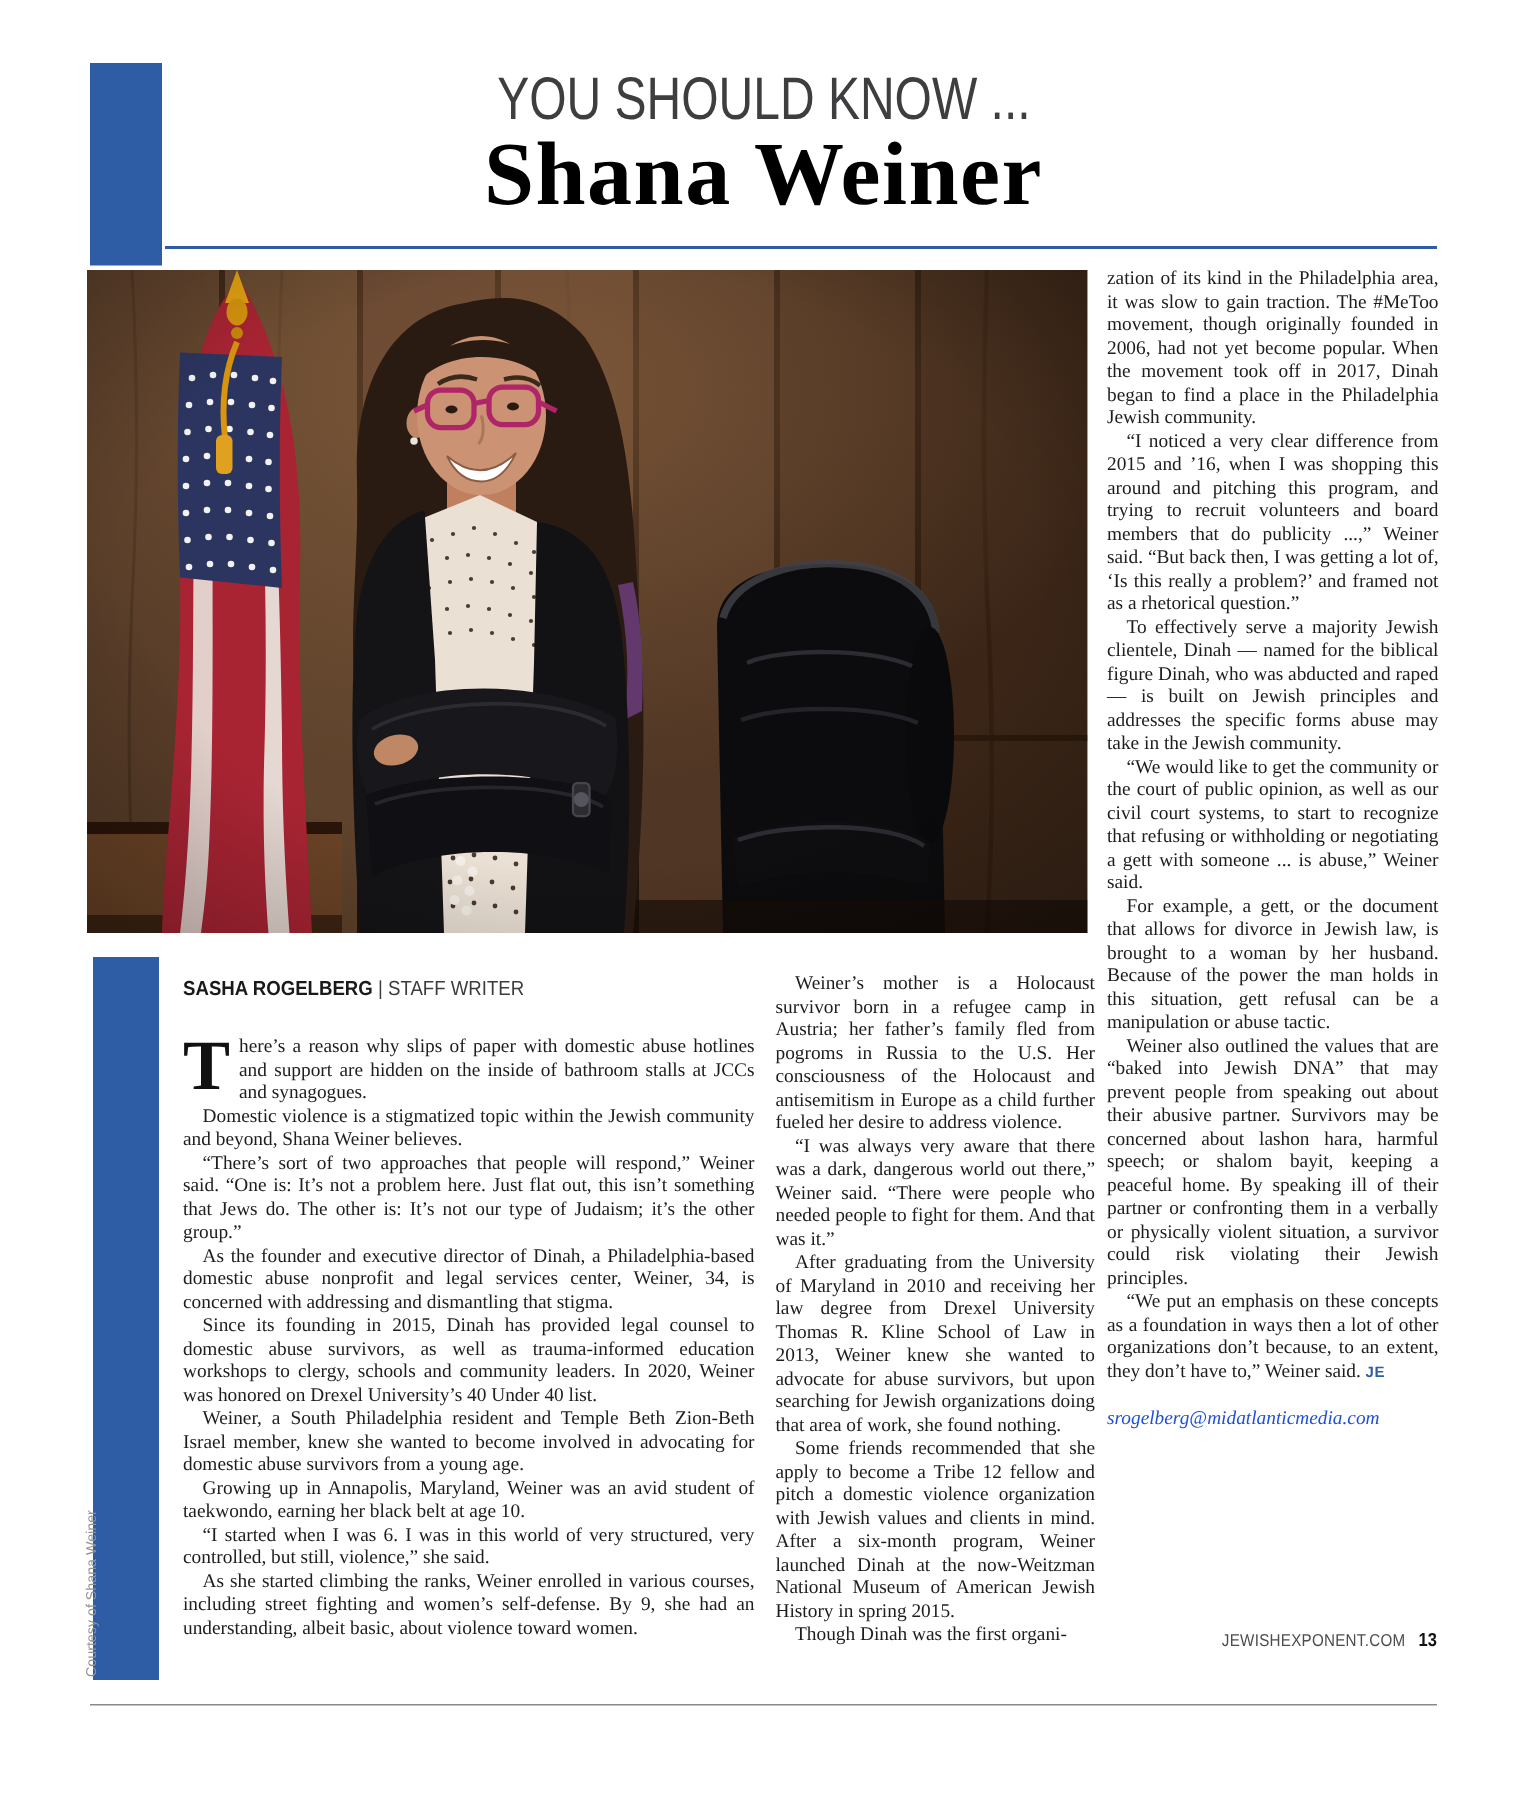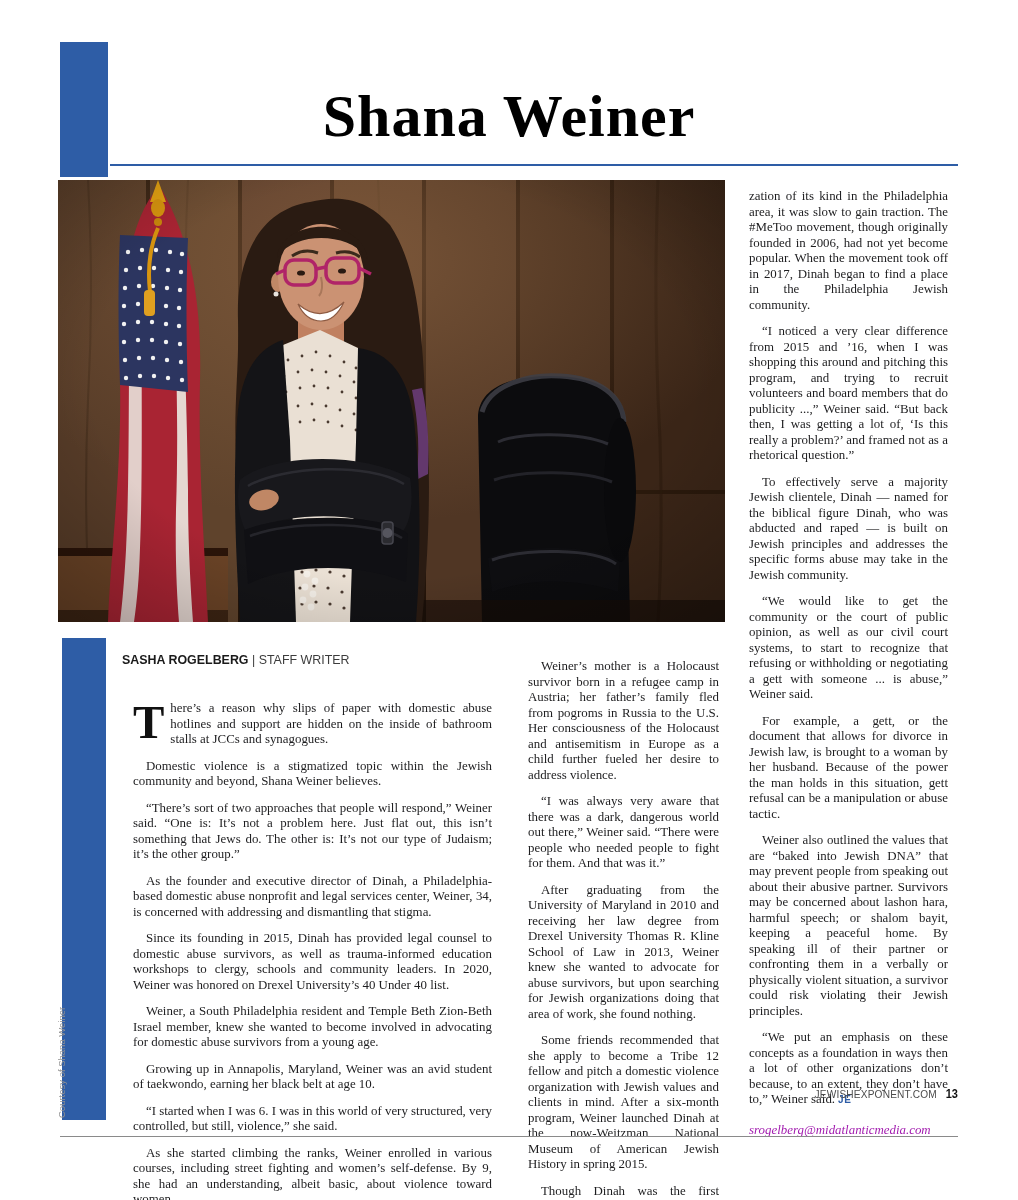--- a/index.html
+++ b/index.html
@@ -15,48 +15,51 @@
          font-size:60px;line-height:64px;color:#000000;letter-spacing:1px;}
   .title-rule{position:absolute;left:110px;top:164px;width:848px;height:2px;background:#2e5da6;}
   
   .photo{position:absolute;left:58px;top:180px;width:667px;height:442px;}
   
   .colhead{position:absolute;left:122px;top:650px;width:385px;}
   .byline{display:inline-block;font-family:"Liberation Sans",sans-serif;font-size:13.5px;
           color:#1a1a1a;transform:scaleX(.92);transform-origin:left center;white-space:nowrap;}
   .byline .byline-name{font-weight:700;}
   .byline .byline-role{color:#3c3c3c;}
-  .bodycopy p{margin:11px;text-align:justify;font-size:12.9px;line-height:15.5px;text-indent:13px;}
+  .bodycopy p{margin:0;text-align:justify;font-size:12.9px;line-height:15.5px;text-indent:13px;}
   .bodycopy p.noindent{text-indent:0;}
   .col-left{position:absolute;left:122px;top:690px;width:381px;}
   .col-mid{position:absolute;left:517px;top:648px;width:213px;}
   .col-right{position:absolute;left:738px;top:178px;width:221px;}
   .dropcap{float:left;font-weight:700;font-size:47px;line-height:38px;padding:2px 6px 0 0;color:#111;}
   .je{font-family:"Liberation Sans",sans-serif;font-weight:700;font-size:10px;
       color:#2e5da6;letter-spacing:.5px;margin-left:3px;}
   .email{font-style:italic;margin-top:15px !important;text-indent:0 !important;text-align:left !important;
-         font-size:13.2px;color:#a21caf;}
+         font-size:13.2px;color:#1d4ed8;}
   
   .accent-bar-left{position:absolute;left:62px;top:638px;width:44px;height:482px;background:#2e5da6;}
   .photo-credit{position:absolute;left:56px;top:1118px;transform:rotate(-90deg);transform-origin:0 0;
                 font-family:"Liberation Sans",sans-serif;font-size:9.5px;color:#919191;white-space:nowrap;}
   
   .footer-rule{position:absolute;left:60px;top:1136px;width:898px;height:1px;background:#8a8a8a;}
   .footer{position:absolute;right:60px;top:1084px;text-align:right;font-family:"Liberation Sans",sans-serif;}
   .footer-inner{display:inline-block;transform:scaleX(.88);transform-origin:right center;white-space:nowrap;}
   .footer-site{font-size:11.5px;color:#4c4c4c;letter-spacing:.2px;}
   .footer-page{font-size:12.5px;font-weight:700;color:#111;margin-left:10px;}
 </style>
 </head>
 <body>
 
 <div class="page">
 
   <div class="accent-bar-top"></div>
 
+  <div class="kicker-wrap">
+    <span class="kicker">YOU SHOULD KNOW ...</span>
+  </div>
   <div class="title-wrap">
     <span class="title">Shana Weiner</span>
   </div>
   <div class="title-rule"></div>
 
   <svg class="photo" viewBox="0 0 667 442" aria-hidden="true">
     <defs>
       <radialGradient id="glow" cx="45%" cy="18%" r="60%">
         <stop offset="0%" stop-color="#8a6240" stop-opacity=".65"></stop>
         <stop offset="100%" stop-color="#8a6240" stop-opacity="0"></stop>

